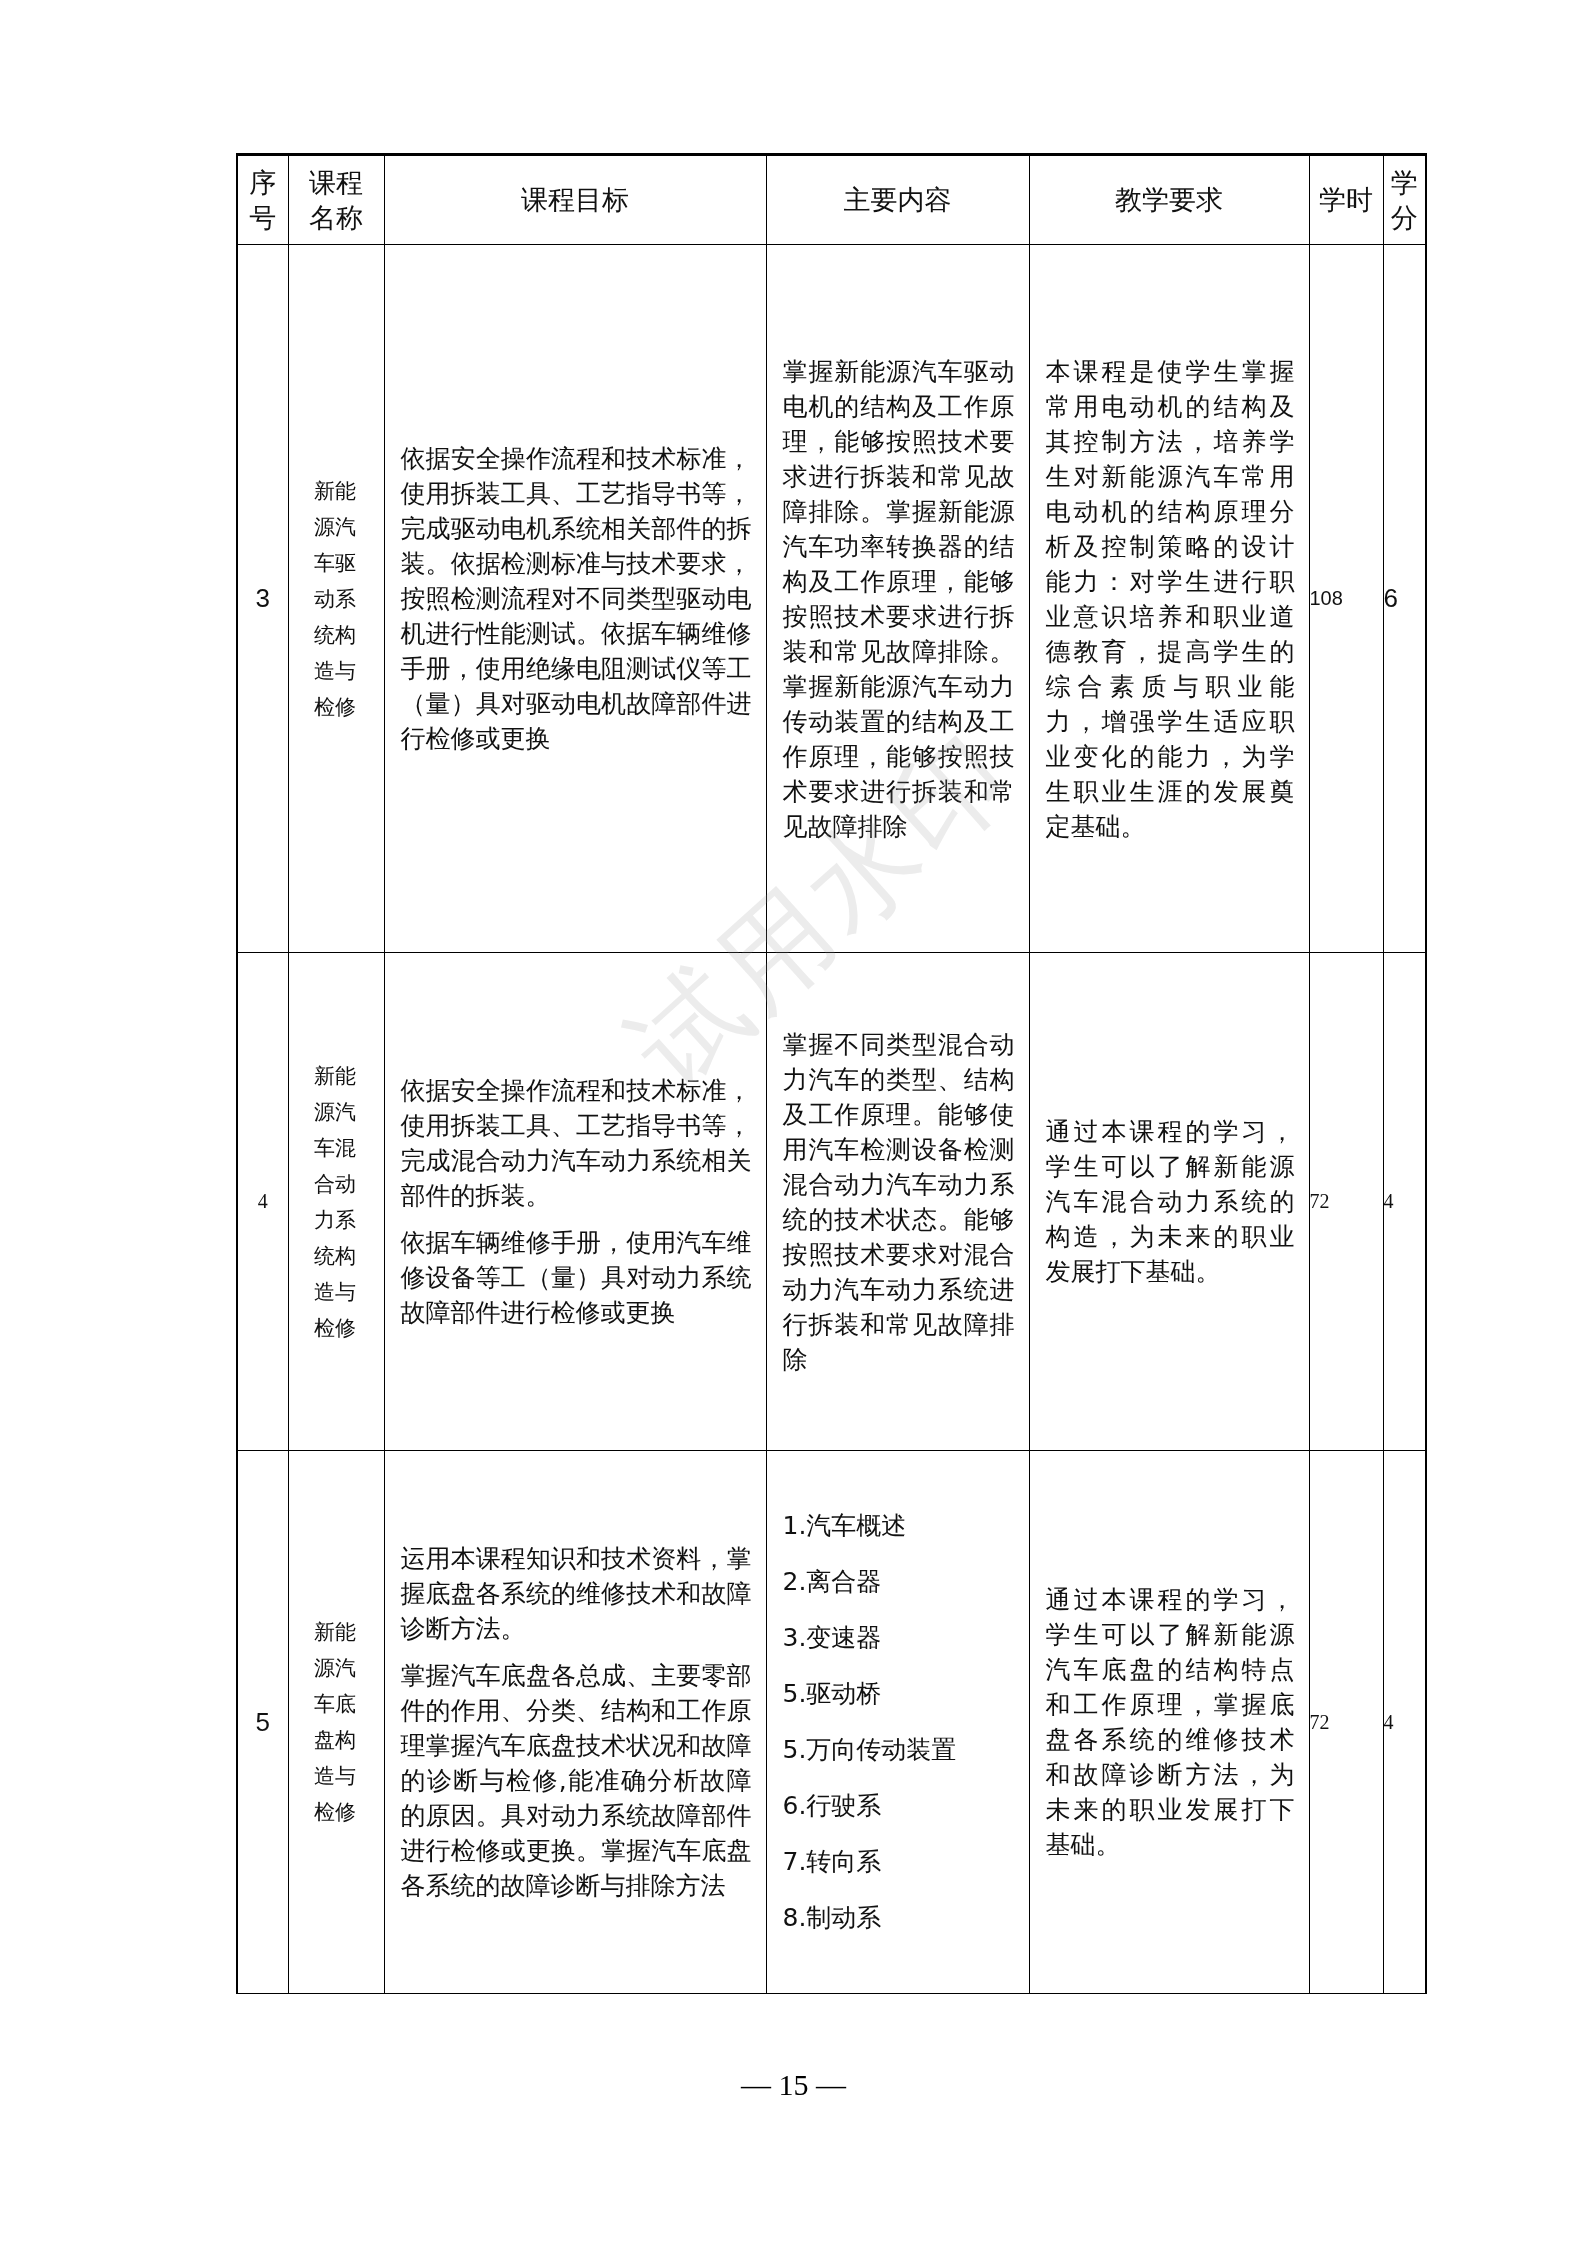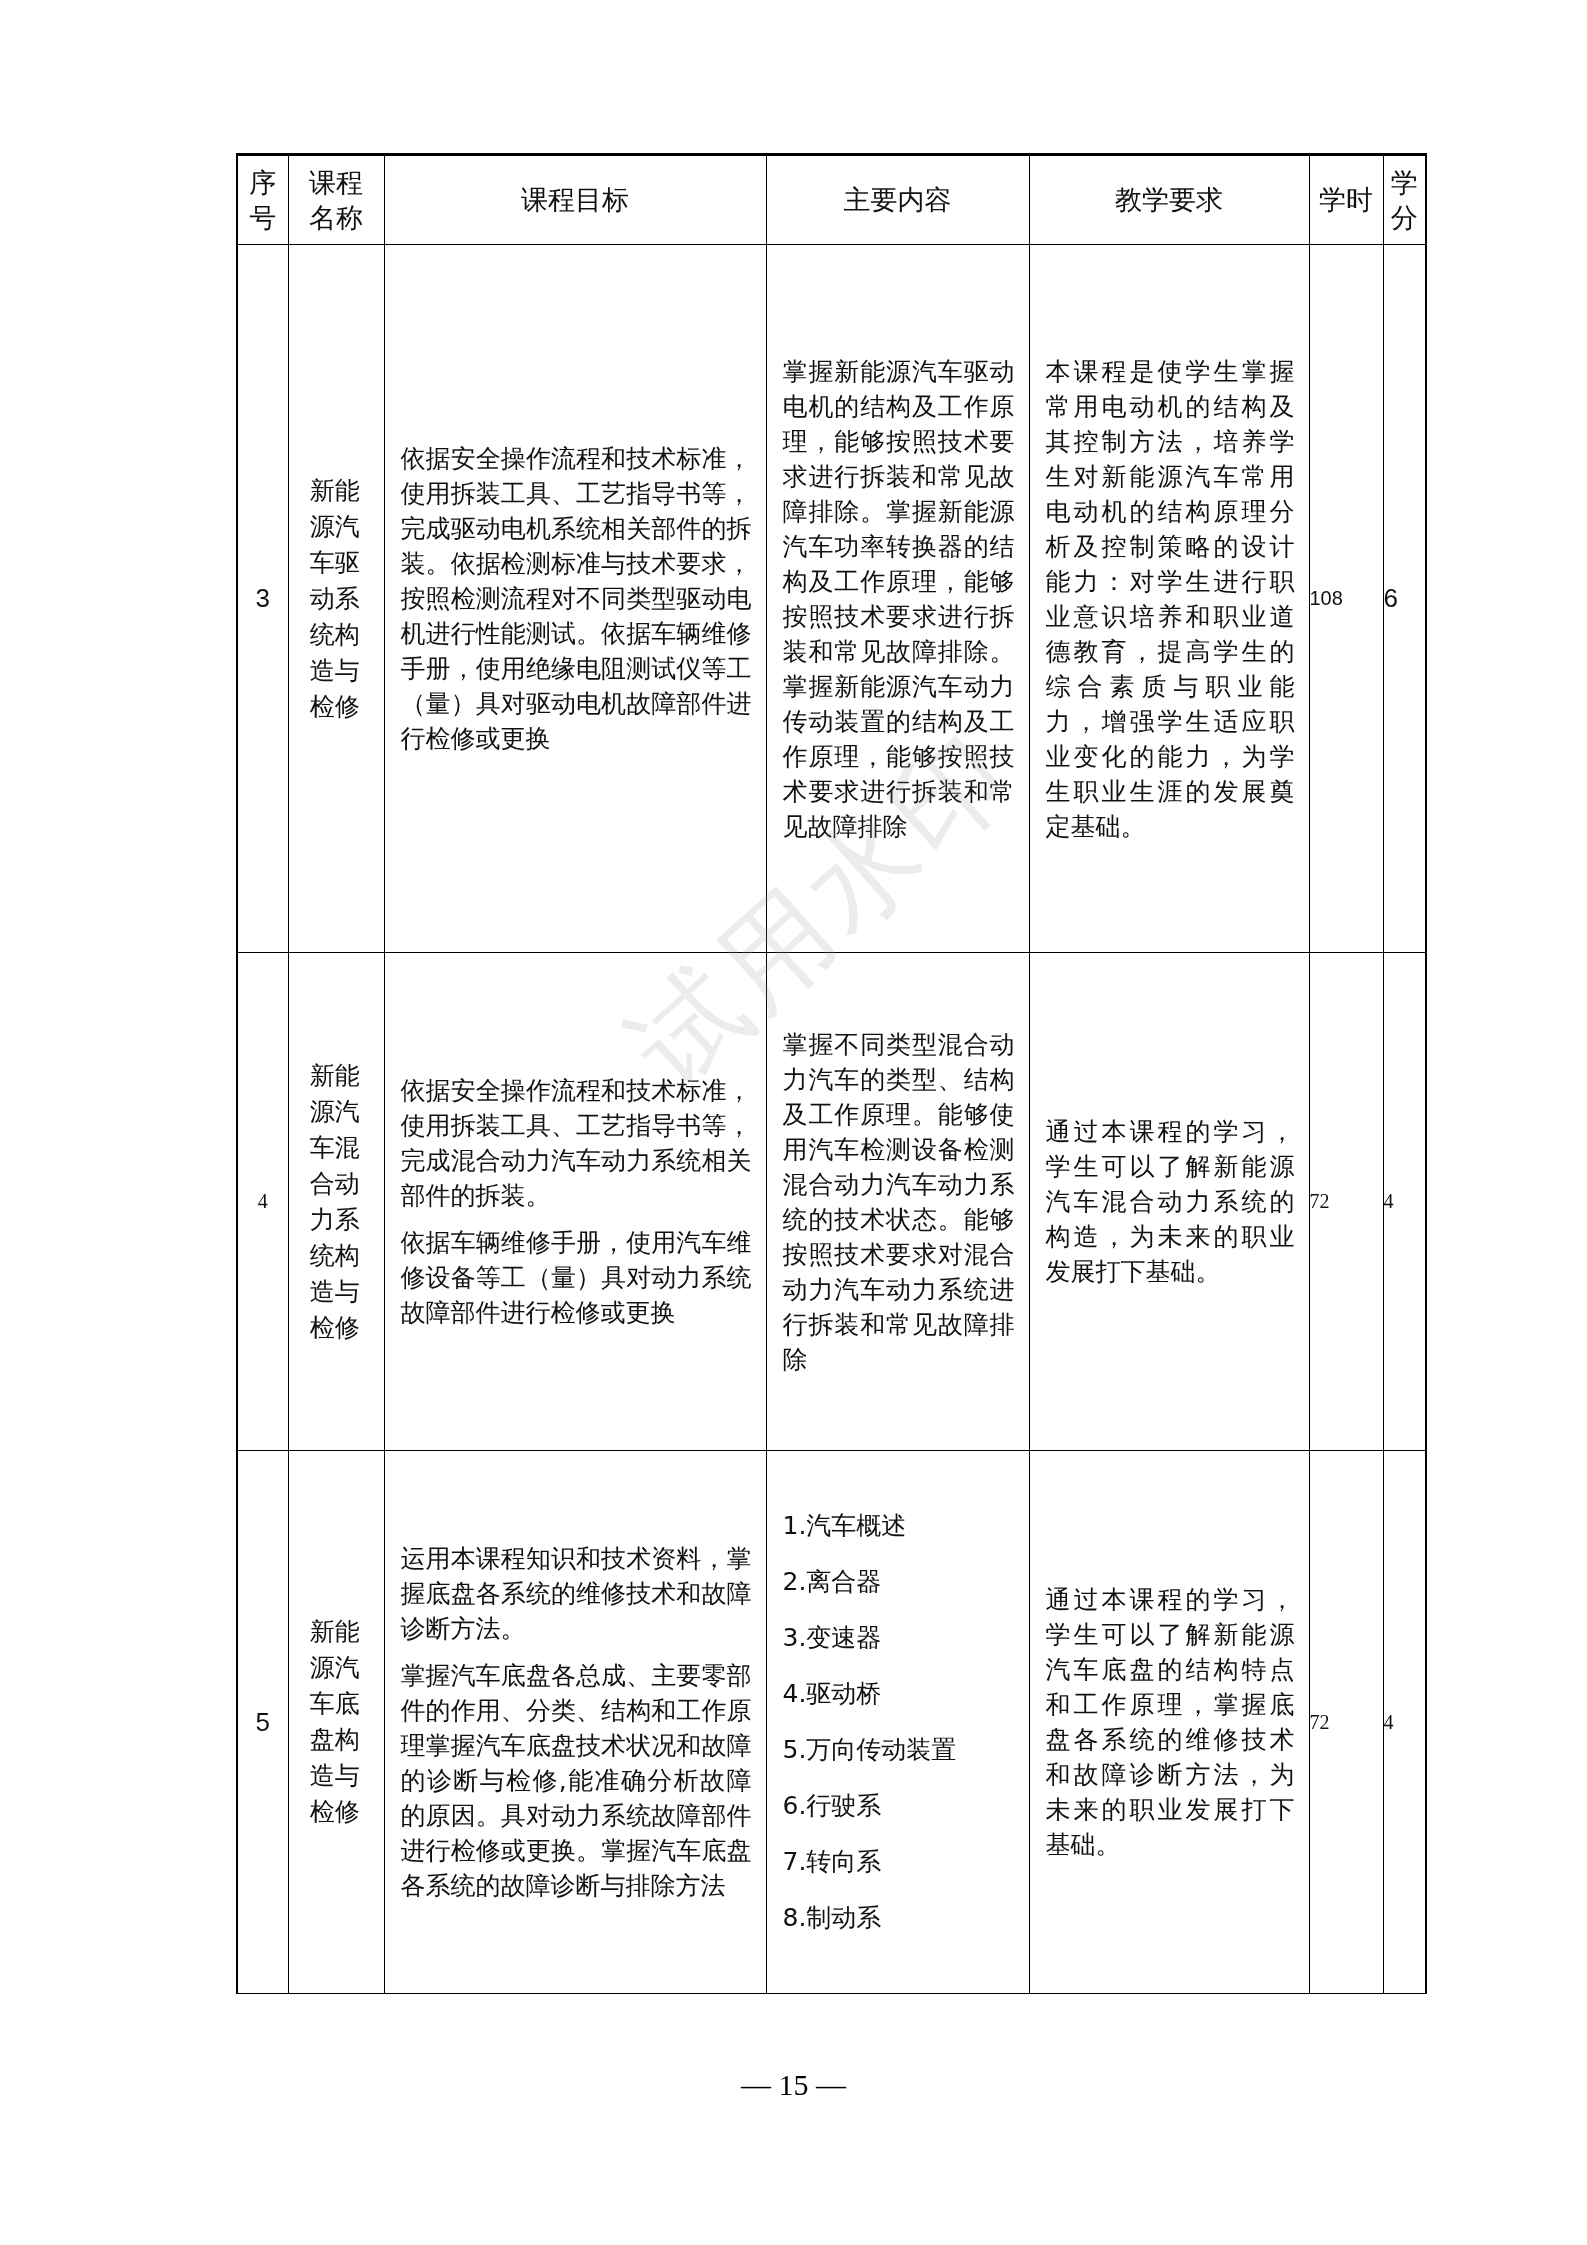--- a/index.html
+++ b/index.html
@@ -69,21 +69,21 @@
   .seq.small {
     font-family: "Liberation Serif", serif;
     font-size: 20px;
   }
   .name {
     text-align: center;
   }
   .name-text {
     display: inline-block;
     width: 2.1em;
-    font-size: 25px;
+    font-size: 21px;
     line-height: 36px;
     word-break: break-all;
     text-align: left;
     font-family: "DejaVu Sans", sans-serif;
   }
   .cell-text {
     font-size: 25px;
     line-height: 35px;
     padding: 10px 14px 10px 16px;
     text-align: justify;
@@ -218,21 +218,21 @@
           <div class="cell-text">
             <p>运用本课程知识和技术资料，掌握底盘各系统的维修技术和故障诊断方法。</p>
             <p>掌握汽车底盘各总成、主要零部件的作用、分类、结构和工作原理掌握汽车底盘技术状况和故障的诊断与检修,能准确分析故障的原因。具对动力系统故障部件进行检修或更换。掌握汽车底盘各系统的故障诊断与排除方法</p>
           </div>
         </td>
         <td>
           <div class="cell-text">
             <p class="list-item">1.汽车概述</p>
             <p class="list-item">2.离合器</p>
             <p class="list-item">3.变速器</p>
-            <p class="list-item">4.驱动桥</p>
+            <p class="list-item">5.驱动桥</p>
             <p class="list-item">5.万向传动装置</p>
             <p class="list-item">6.行驶系</p>
             <p class="list-item">7.转向系</p>
             <p class="list-item">8.制动系</p>
           </div>
         </td>
         <td>
           <div class="cell-text">通过本课程的学习，学生可以了解新能源汽车底盘的结构特点和工作原理，掌握底盘各系统的维修技术和故障诊断方法，为未来的职业发展打下基础。</div>
         </td>
         <td class="num serif">72</td>

